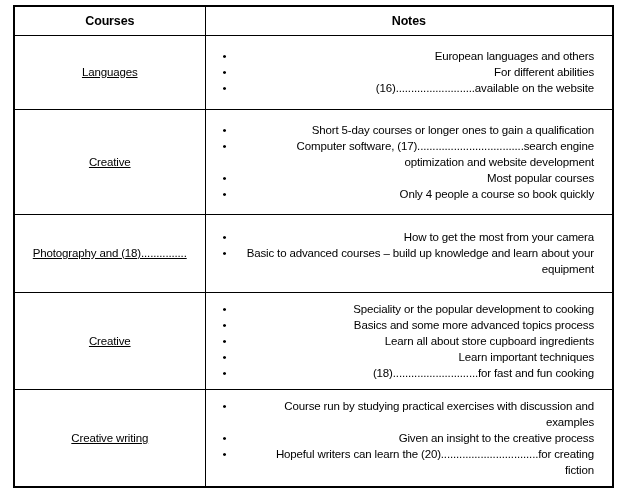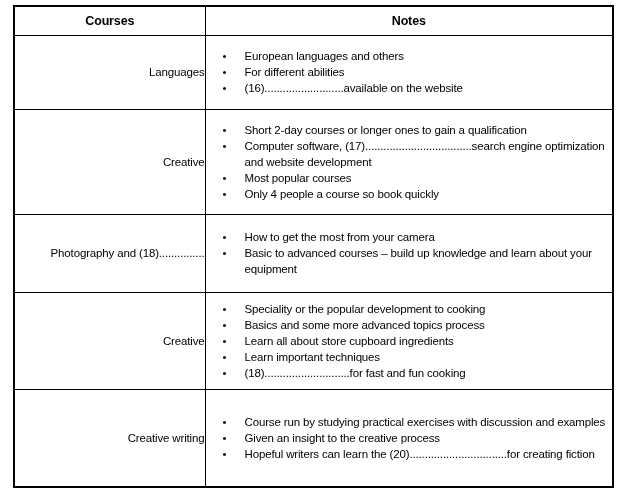--- a/index.html
+++ b/index.html
@@ -43,34 +43,36 @@
     vertical-align: middle;
   }
   tr.row-1 { height: 74px; }
   tr.row-2 { height: 105px; }
   tr.row-3 { height: 78px; }
   tr.row-4 { height: 97px; }
   tr.row-5 { height: 98px; }
   td.course-cell {
     padding-left: 9px;
     padding-right: 4px;
-    text-align: right;
+    text-align: center;
+    text-decoration: underline;
   }
   td.notes-cell {
     padding-right: 4px;
   }
   ul.notes-list {
     margin: 0;
     padding: 0;
     list-style: none;
   }
   ul.notes-list li {
     position: relative;
     padding-left: 39px;
-    padding-right: 2px;
+    padding-right: 18px;
+    text-align: right;
   }
   ul.notes-list li::before {
     content: "\2022";
     position: absolute;
     left: 17px;
     top: 0;
     font-size: 11.5px;
   }
 </style>
 </head>
@@ -96,21 +98,21 @@
           <li>For different abilities</li>
           <li>(16)..........................available on the website</li>
         </ul>
       </td>
     </tr>
 
     <tr class="row-2">
       <td class="course-cell">Creative</td>
       <td class="notes-cell">
         <ul class="notes-list">
-          <li>Short 2-day courses or longer ones to gain a qualification</li>
+          <li>Short 5-day courses or longer ones to gain a qualification</li>
           <li>Computer software, (17)...................................search engine optimization and website development</li>
           <li>Most popular courses</li>
           <li>Only 4 people a course so book quickly</li>
         </ul>
       </td>
     </tr>
 
     <tr class="row-3">
       <td class="course-cell">Photography and (18)...............</td>
       <td class="notes-cell">

